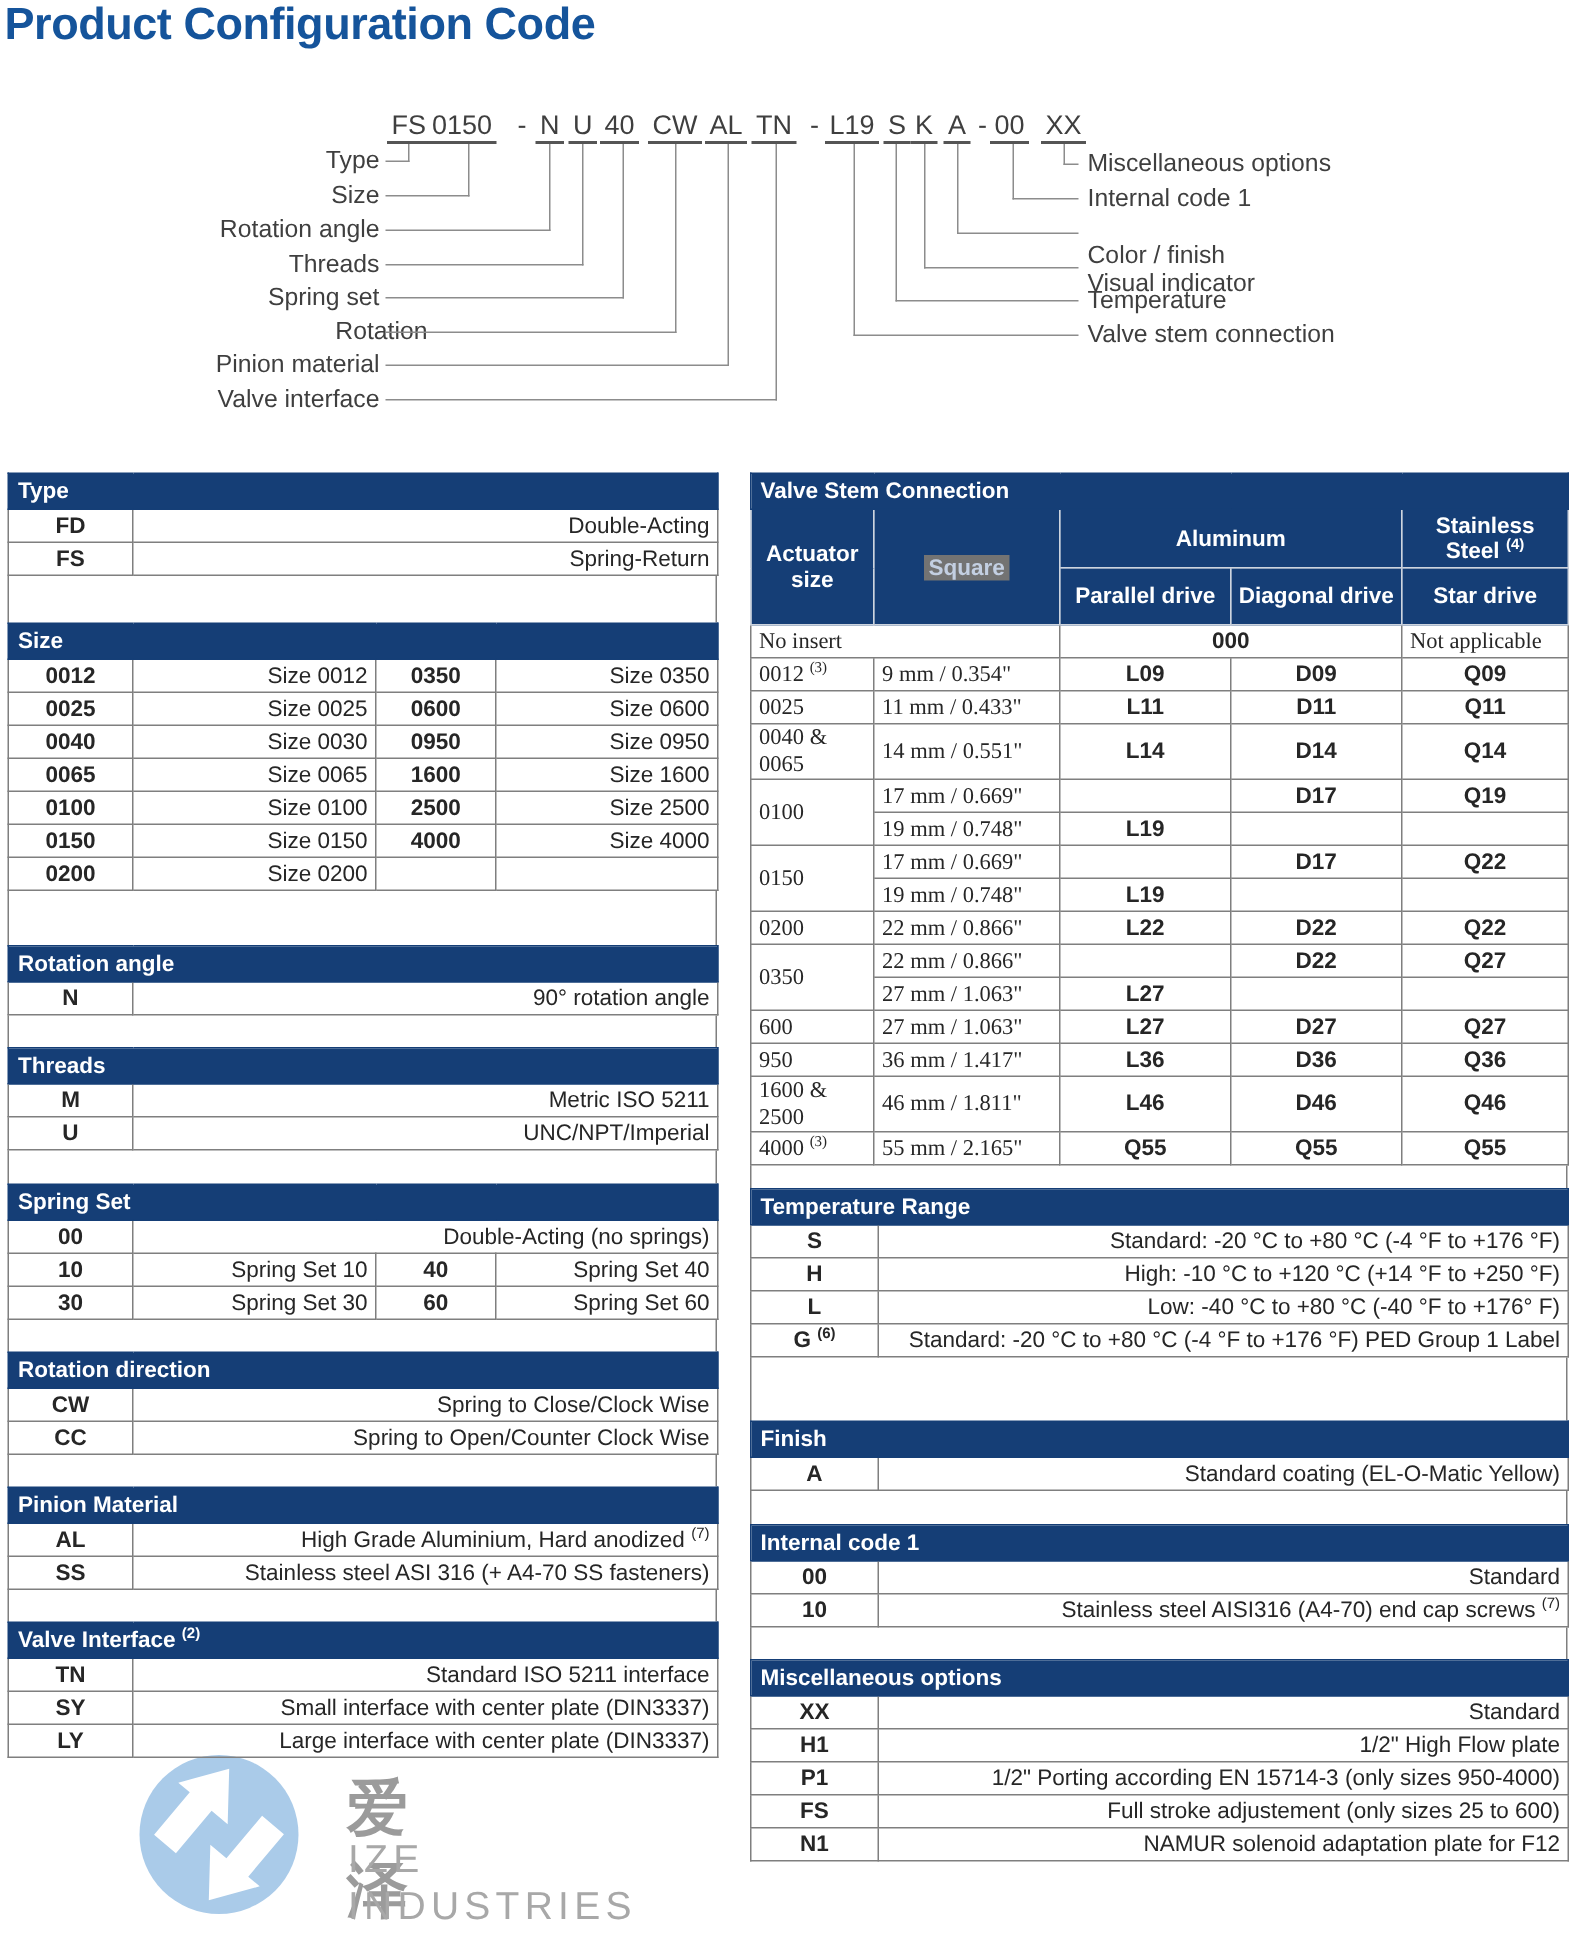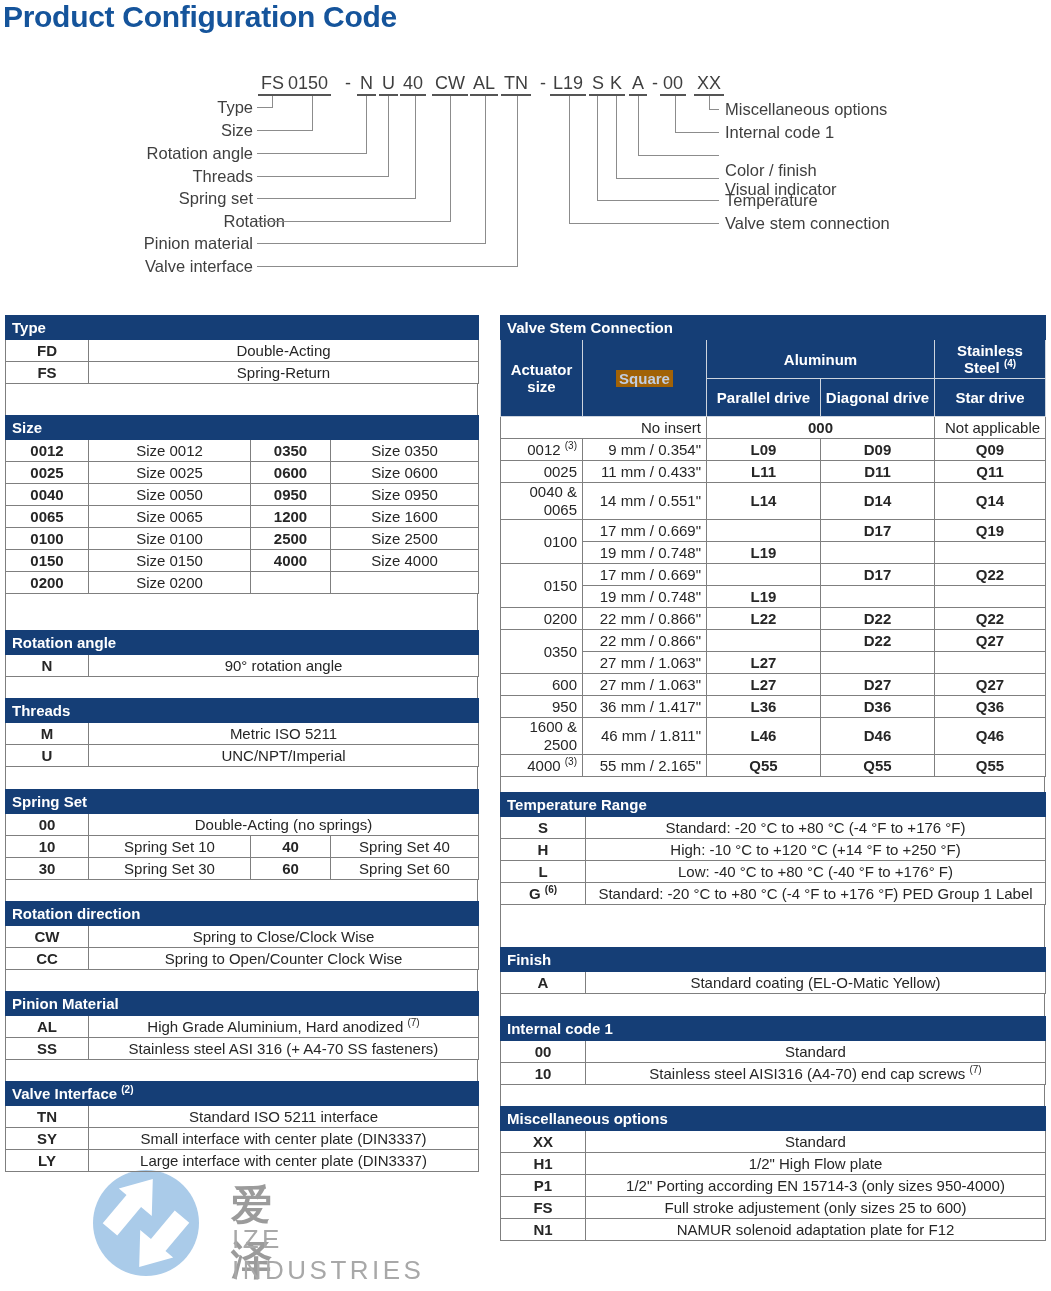--- a/index.html
+++ b/index.html
@@ -34,24 +34,24 @@
   }
   .cfg th.colh{
     background:#153e76;color:#fff;font-size:15px;font-weight:bold;text-align:center;
     border:1.5px solid #cdd4de;padding:2px 4px;line-height:17px;
   }
   .cfg td{
     border:1.5px solid #7f7f7f;font-size:15px;height:21px;padding:0 5px;
     vertical-align:middle;overflow:hidden;line-height:18px;
   }
   .cfg td.code{font-weight:bold;text-align:center;padding:0 2px;}
-  .cfg td.desc{text-align:center;}
-  .cfg td.ctr{text-align:right;}
+  .cfg td.desc{text-align:right;}
+  .cfg td.ctr{text-align:left;font-family:Liberation Serif, serif;}
   sup{font-size:10px;line-height:0;}
-  .sel{background:#a16207;color:#c3cfe2;padding:0 3px;text-align:right;}
+  .sel{background:#737373;color:#c3cfe2;padding:0 3px;text-align:right;}
   
   #watermark{position:absolute;left:0;top:0;z-index:0;}
   .wm-cn{
     position:absolute;left:231px;top:1178px;font-size:41px;font-weight:bold;
     color:#9b9b9b;letter-spacing:6px;font-family:"DejaVu Sans",sans-serif;
   }
   .wm-en{
     position:absolute;left:232px;top:1224px;font-size:26px;color:#a8a8a8;
     letter-spacing:3.5px;font-family:"Liberation Sans",sans-serif;
   }
@@ -162,28 +162,28 @@
             <td class="desc">Size 0350</td>
           </tr>
           <tr>
             <td class="code">0025</td>
             <td class="desc">Size 0025</td>
             <td class="code">0600</td>
             <td class="desc">Size 0600</td>
           </tr>
           <tr>
             <td class="code">0040</td>
-            <td class="desc">Size 0050</td>
+            <td class="desc">Size 0030</td>
             <td class="code">0950</td>
             <td class="desc">Size 0950</td>
           </tr>
           <tr>
             <td class="code">0065</td>
             <td class="desc">Size 0065</td>
-            <td class="code">1200</td>
+            <td class="code">1600</td>
             <td class="desc">Size 1600</td>
           </tr>
           <tr>
             <td class="code">0100</td>
             <td class="desc">Size 0100</td>
             <td class="code">2500</td>
             <td class="desc">Size 2500</td>
           </tr>
           <tr>
             <td class="code">0150</td>

